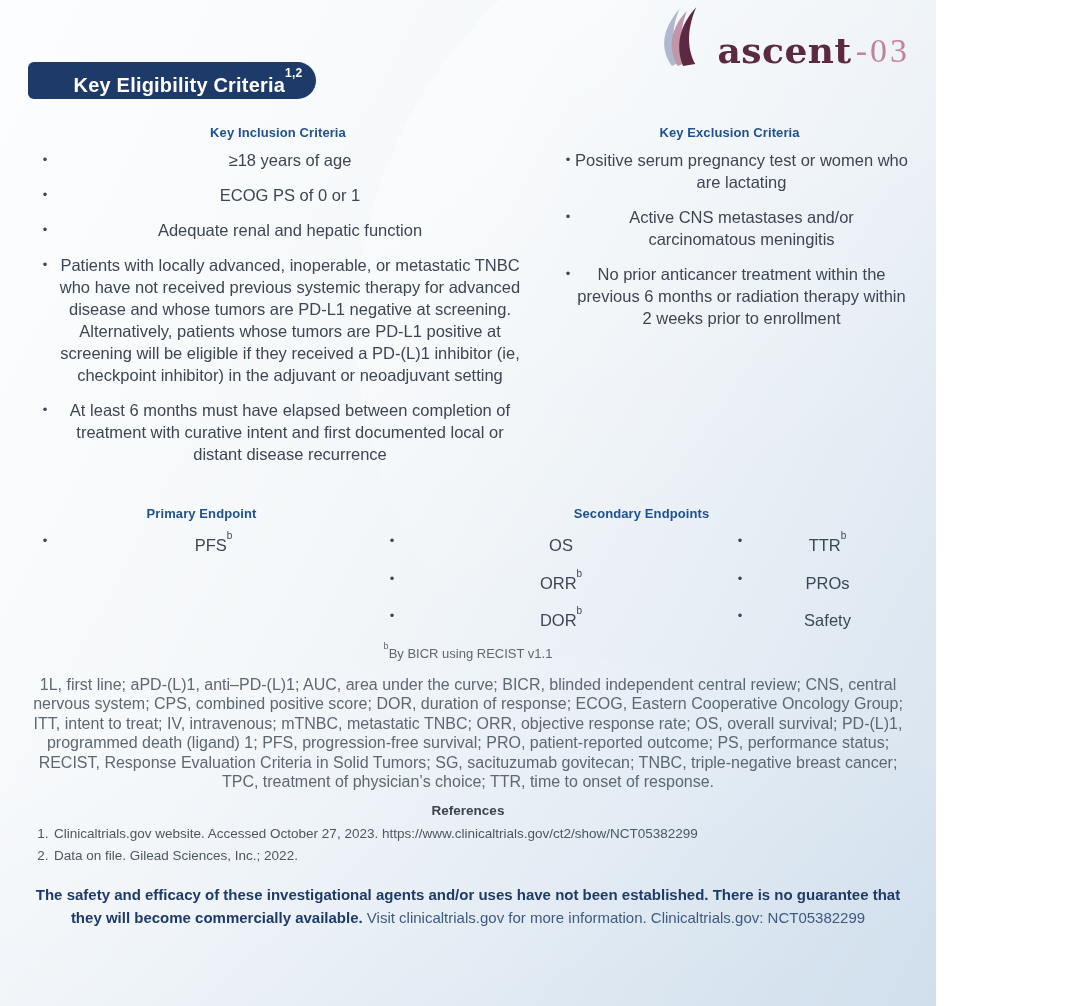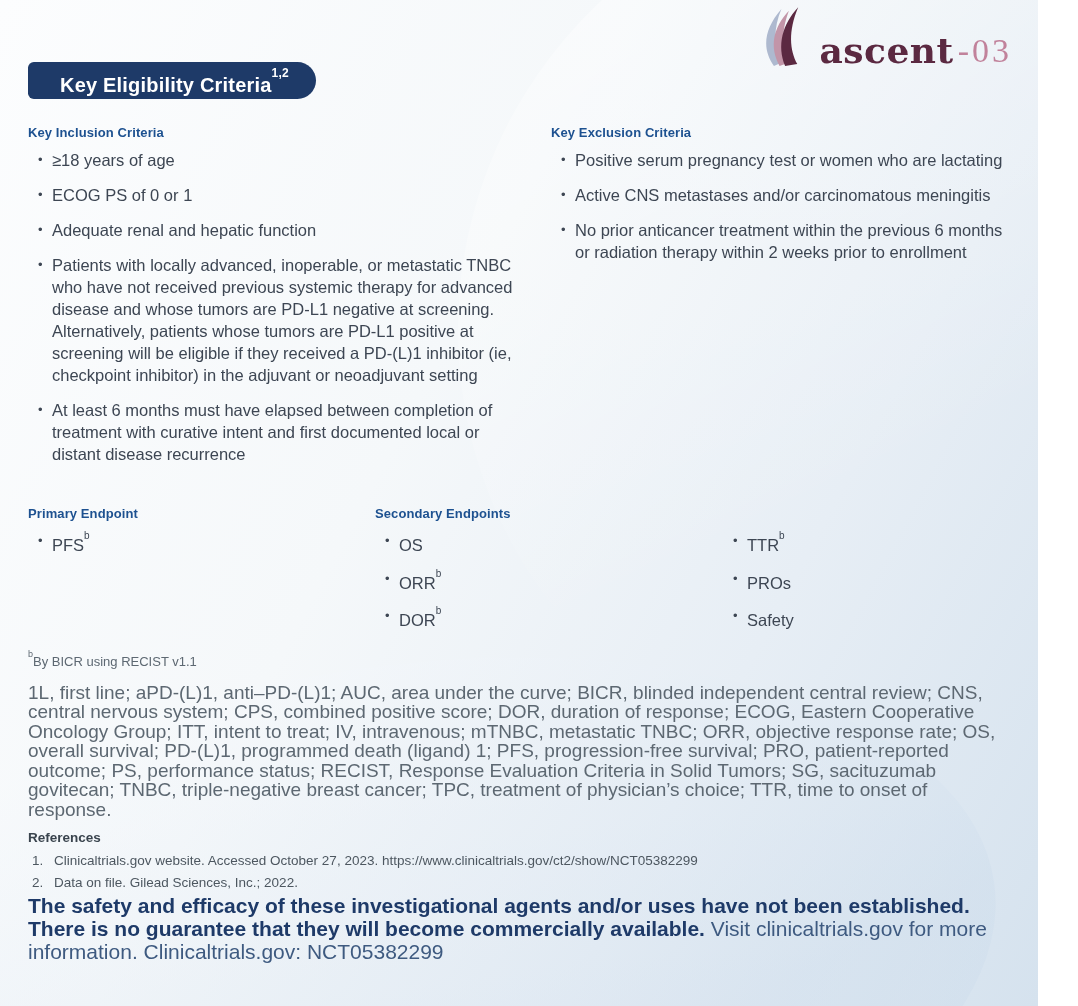--- a/index.html
+++ b/index.html
@@ -1,21 +1,22 @@
 <!DOCTYPE html>
 <html><head>
 <meta charset="utf-8">
 <style>
   * { margin:0; padding:0; box-sizing:border-box; }
   html,body { width:1078px; }
   body { font-family:"Liberation Sans", sans-serif; }
 
   .page {
-    position:relative; width:1038px; height:1006px; overflow:hidden;
+    position:relative; width:936px; height:1006px; overflow:hidden;
     background:linear-gradient(118deg, #fcfdfe 0%, #f5f8fa 40%, #e7eef5 70%, #d5e2ee 100%);
+    text-align:center;
   }
   .bg-swoosh { position:absolute; pointer-events:none; }
   .bg-swoosh.s1 {
     width:900px; height:900px; right:-320px; top:-120px; border-radius:50%;
     background:linear-gradient(135deg, rgba(255,255,255,0.55), rgba(255,255,255,0) 60%);
     transform:rotate(18deg);
   }
   .bg-swoosh.s2 {
     width:1200px; height:600px; left:-200px; bottom:-260px; border-radius:50%;
     background:linear-gradient(160deg, rgba(255,255,255,0.5), rgba(203,219,235,0.35) 70%);
@@ -51,31 +52,31 @@
   ul.bullets .marker { width:14px; margin-left:10px; flex:none; font-size:13px; line-height:22px; color:#3d4653; }
   ul.bullets .btxt { flex:1; }
   ul.bullets sup { font-size:10px; position:relative; top:-5px; }
 
   .banner.endpoints { margin-top:32px; }
 
   .endpoints-row { display:grid; grid-template-columns:347px 1fr; margin-top:28px; }
   .secondary-cols { display:grid; grid-template-columns:348px 1fr; }
   .endpoints-row ul.bullets li { margin-bottom:12px; }
 
-  .footnote-b { margin-top:10px; color:#5d6872; font-size:13px; }
+  .footnote-b { margin-top:2px; color:#5d6872; font-size:13px; }
   .footnote-b sup { font-size:9px; position:relative; top:-4px; }
 
-  .abbr { margin-top:14px; color:#5d6872; font-size:19px; line-height:19.5px; }
+  .abbr { margin-top:14px; color:#5d6872; font-size:16px; line-height:19.5px; }
 
   .ref-title { margin-top:11px; color:#3a444e; font-size:13.5px; font-weight:bold; }
   ol.refs { list-style:none; margin-top:5px; }
   ol.refs li { display:flex; color:#4d5760; font-size:13.5px; line-height:22px; }
   ol.refs .num { width:26px; flex:none; padding-left:4px; }
 
-  .disclaimer { margin-top:0; font-size:21px; line-height:23px; color:#3e5a80; }
+  .disclaimer { margin-top:16px; font-size:15px; line-height:23px; color:#3e5a80; }
   .disclaimer strong { color:#1e3a68; font-weight:bold; }
 </style>
 </head>
 <body>
 
 <div class="page">
   <div class="bg-swoosh s1"></div>
   <div class="bg-swoosh s2"></div>
 
   <header class="logo">

